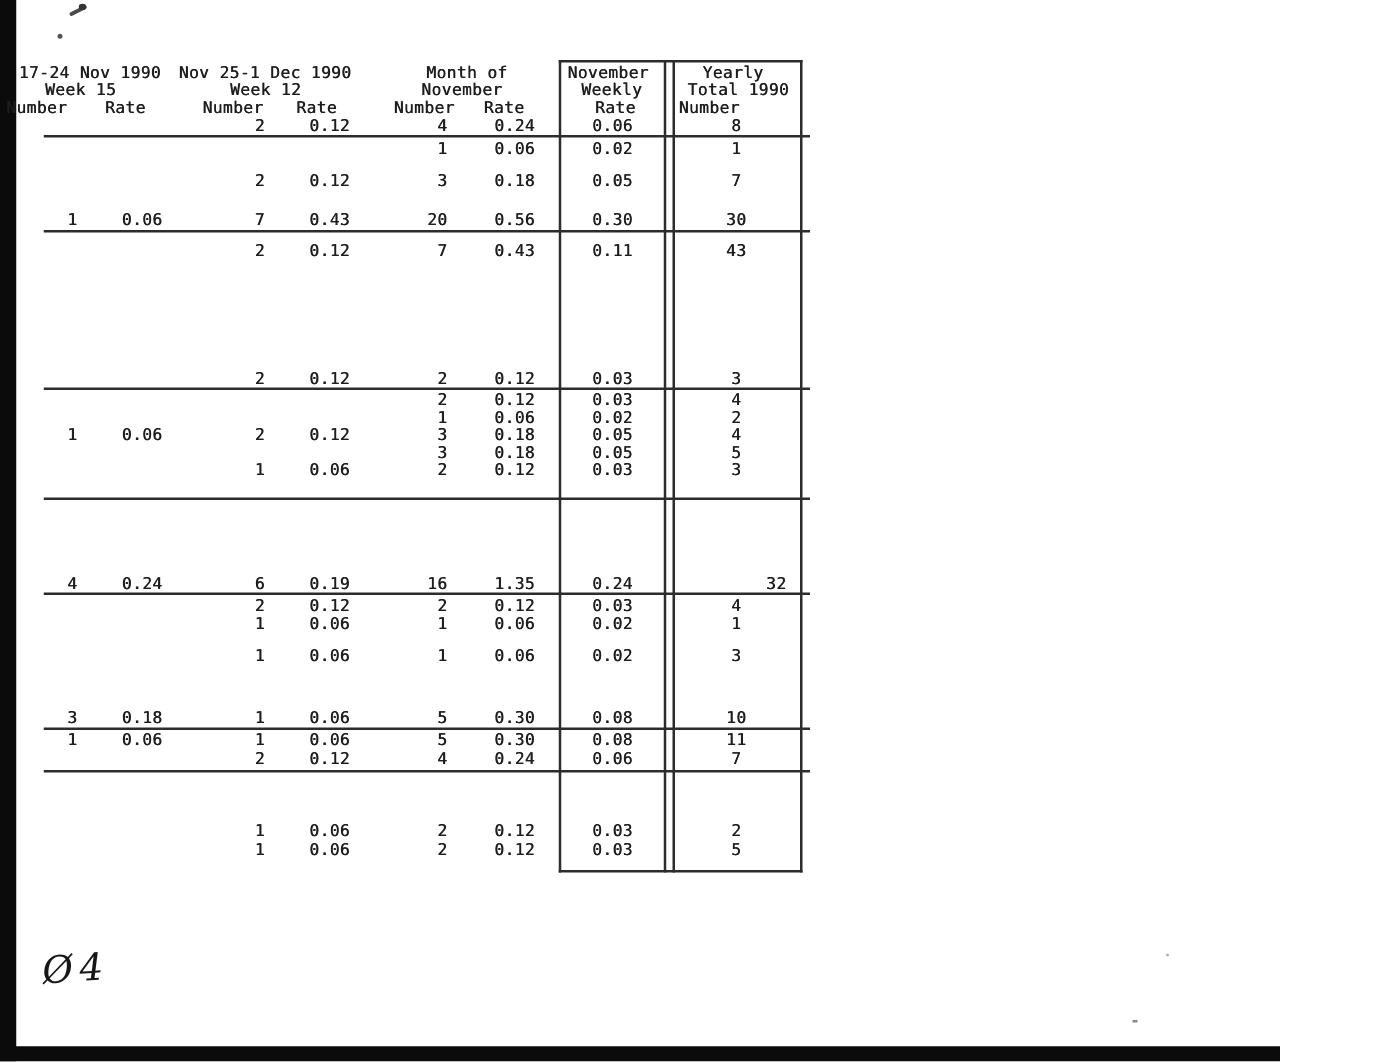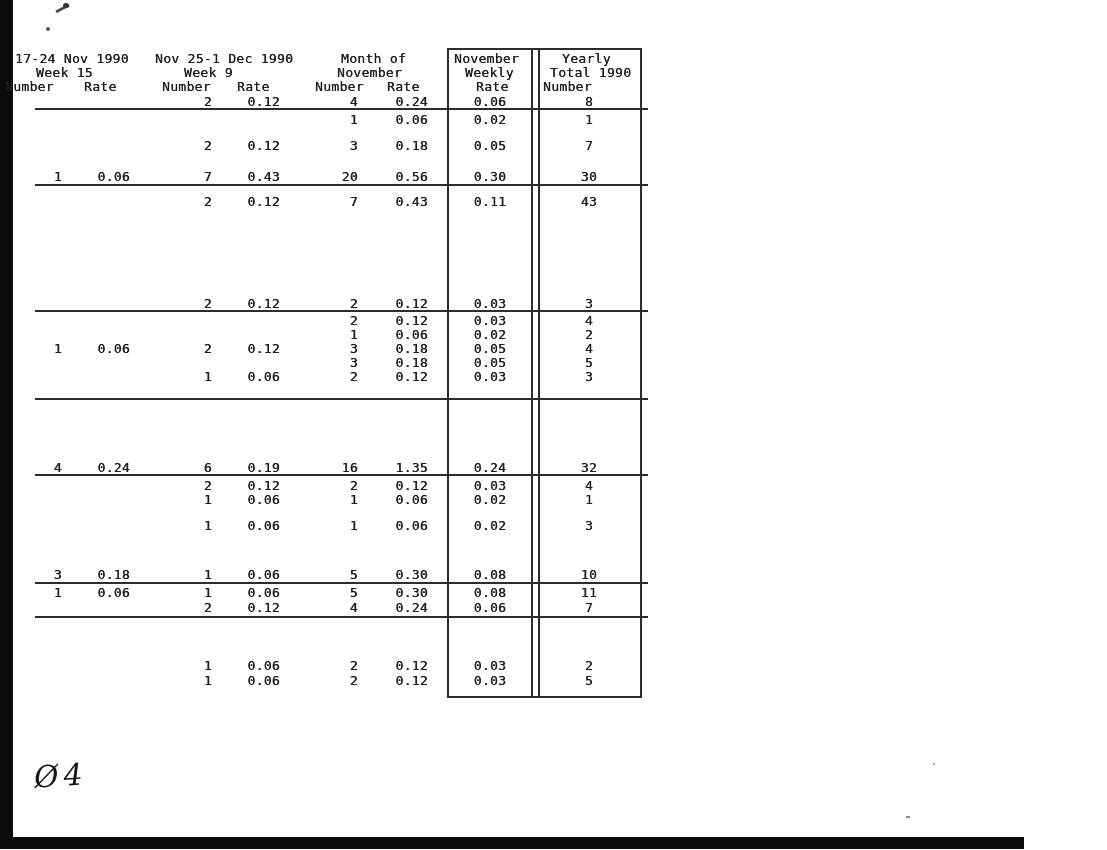--- a/index.html
+++ b/index.html
@@ -18,21 +18,21 @@
   
   .t{
     position:absolute;
     font-size:13px;line-height:13px;
     letter-spacing:0.3px;
     white-space:pre;
     text-shadow:0.35px 0 0 currentColor;
   }
   
   .h1{left:15px;top:52px}   .h2{left:36px;top:66px}   .h3{left:5px;top:80px}    .h4{left:84px;top:80px}
-  .h5{left:155px;top:52px}  .h6{left:184px;top:66px}  .h7{left:162px;top:80px}  .h8{left:237px;top:80px}
+  .h5{left:143px;top:52px}  .h6{left:184px;top:66px}  .h7{left:162px;top:80px}  .h8{left:237px;top:80px}
   .h9{left:341px;top:52px}  .h10{left:337px;top:66px} .h11{left:315px;top:80px} .h12{left:387px;top:80px}
   .h13{left:454px;top:52px} .h14{left:465px;top:66px} .h15{left:476px;top:80px}
   .h16{left:562px;top:52px} .h17{left:550px;top:66px} .h18{left:543px;top:80px}
 
   
   .cell{position:absolute;height:13px;}
   .c0{left:8px;width:54px;text-align:right;}
   .c1{left:66px;width:64px;text-align:right;}
   .c2{left:150px;width:62px;text-align:right;}
   .c3{left:216px;width:64px;text-align:right;}
@@ -80,21 +80,21 @@
   <div class="speck2"></div>
 
   <div>
 
     <div class="t h1">17-24 Nov 1990</div>
     <div class="t h2">Week 15</div>
     <div class="t h3">Number</div>
     <div class="t h4">Rate</div>
 
     <div class="t h5">Nov 25-1 Dec 1990</div>
-    <div class="t h6">Week 9</div>
+    <div class="t h6">Week 12</div>
     <div class="t h7">Number</div>
     <div class="t h8">Rate</div>
 
     <div class="t h9">Month of</div>
     <div class="t h10">November</div>
     <div class="t h11">Number</div>
     <div class="t h12">Rate</div>
 
     <div class="t h13">November</div>
     <div class="t h14">Weekly</div>
@@ -174,21 +174,21 @@
         <div class="t cell c5" style="top: 370px;">0.12</div>
         <div class="t cell c6" style="top: 370px;">0.03</div>
         <div class="t cell c7" style="top: 370px;">3</div>
         <div class="t cell c0" style="top: 461px;">4</div>
         <div class="t cell c1" style="top: 461px;">0.24</div>
         <div class="t cell c2" style="top: 461px;">6</div>
         <div class="t cell c3" style="top: 461px;">0.19</div>
         <div class="t cell c4" style="top: 461px;">16</div>
         <div class="t cell c5" style="top: 461px;">1.35</div>
         <div class="t cell c6" style="top: 461px;">0.24</div>
-        <div class="t cell c7" style="top: 461px;">32</div>
+        <div class="t cell c7" style="top: 461px; margin-left: 32px;">32</div>
         <div class="t cell c2" style="top: 479px;">2</div>
         <div class="t cell c3" style="top: 479px;">0.12</div>
         <div class="t cell c4" style="top: 479px;">2</div>
         <div class="t cell c5" style="top: 479px;">0.12</div>
         <div class="t cell c6" style="top: 479px;">0.03</div>
         <div class="t cell c7" style="top: 479px;">4</div>
         <div class="t cell c2" style="top: 493px;">1</div>
         <div class="t cell c3" style="top: 493px;">0.06</div>
         <div class="t cell c4" style="top: 493px;">1</div>
         <div class="t cell c5" style="top: 493px;">0.06</div>

